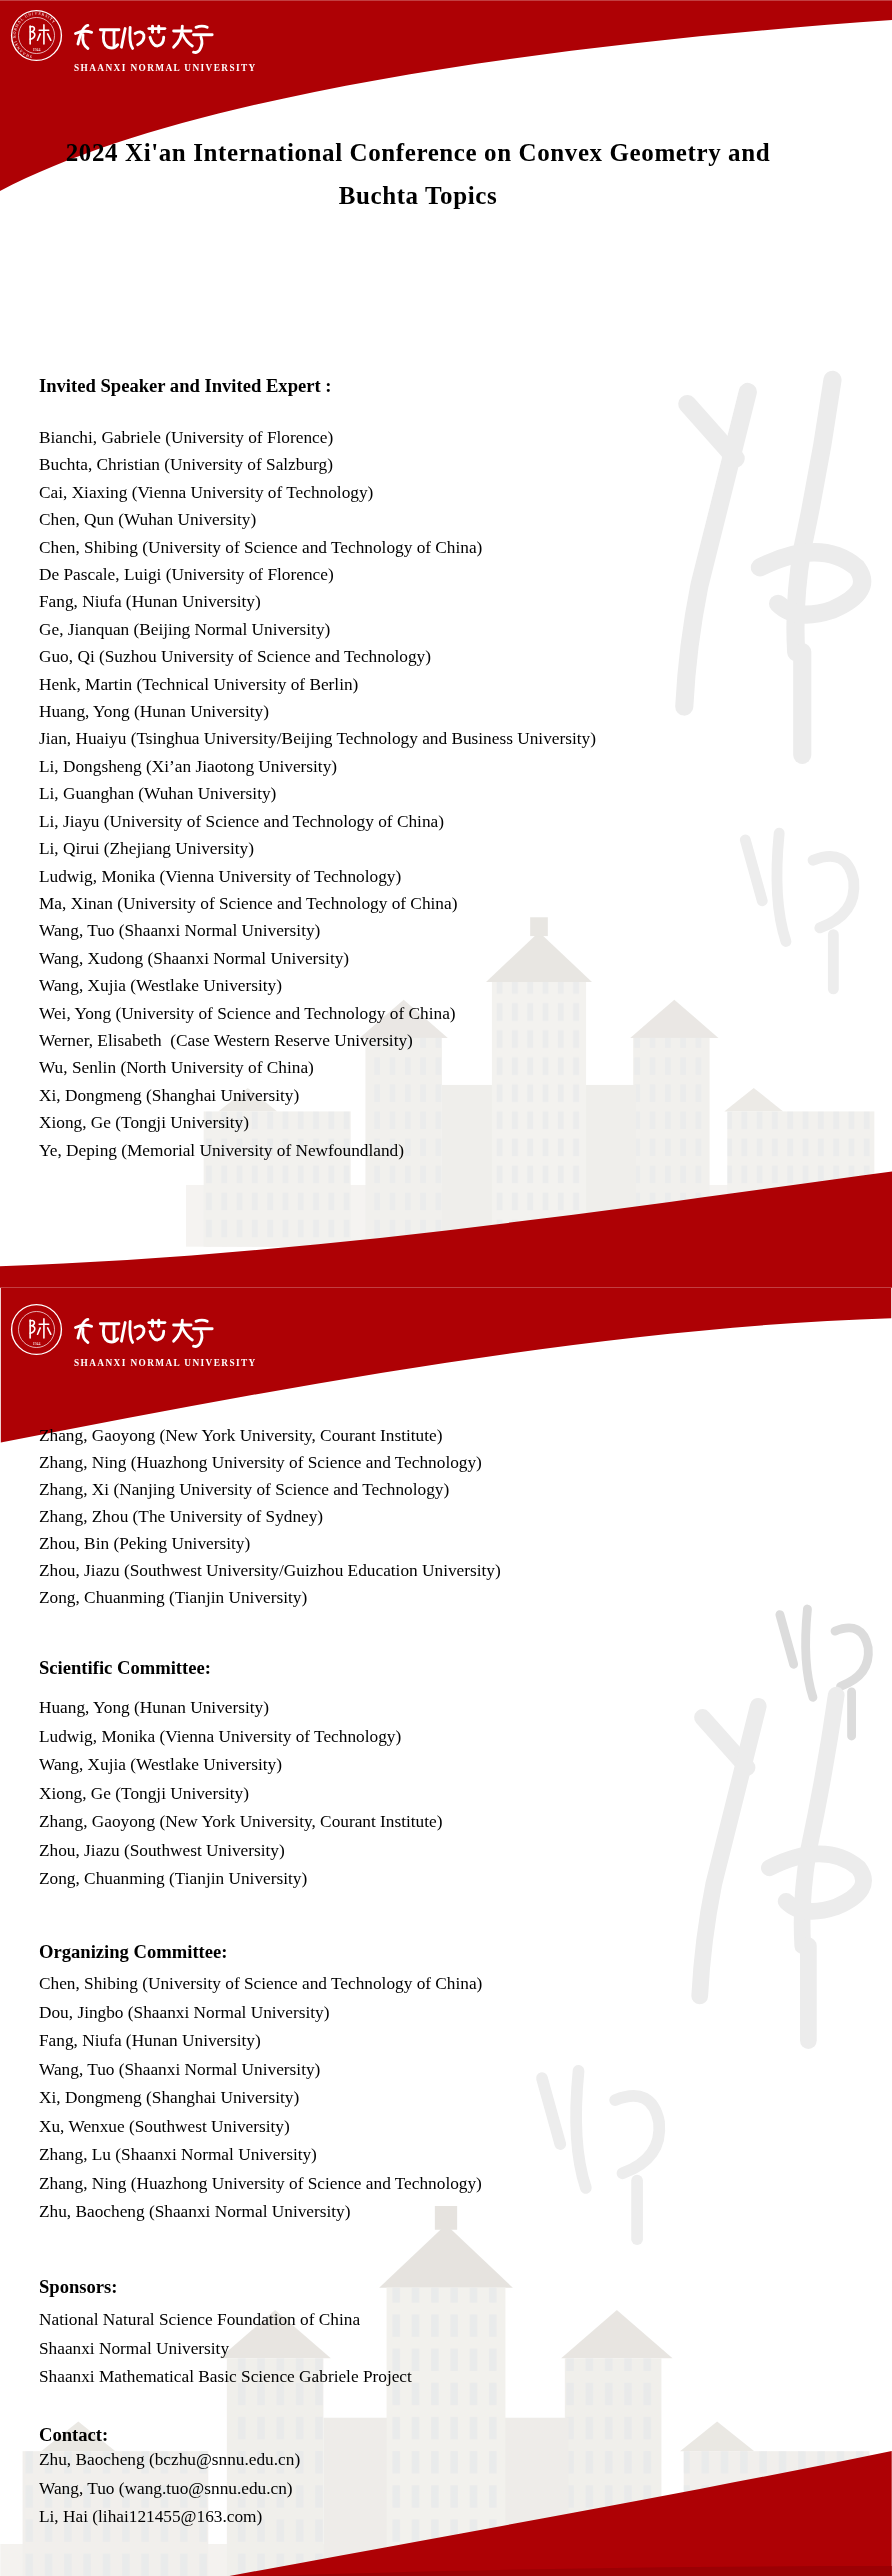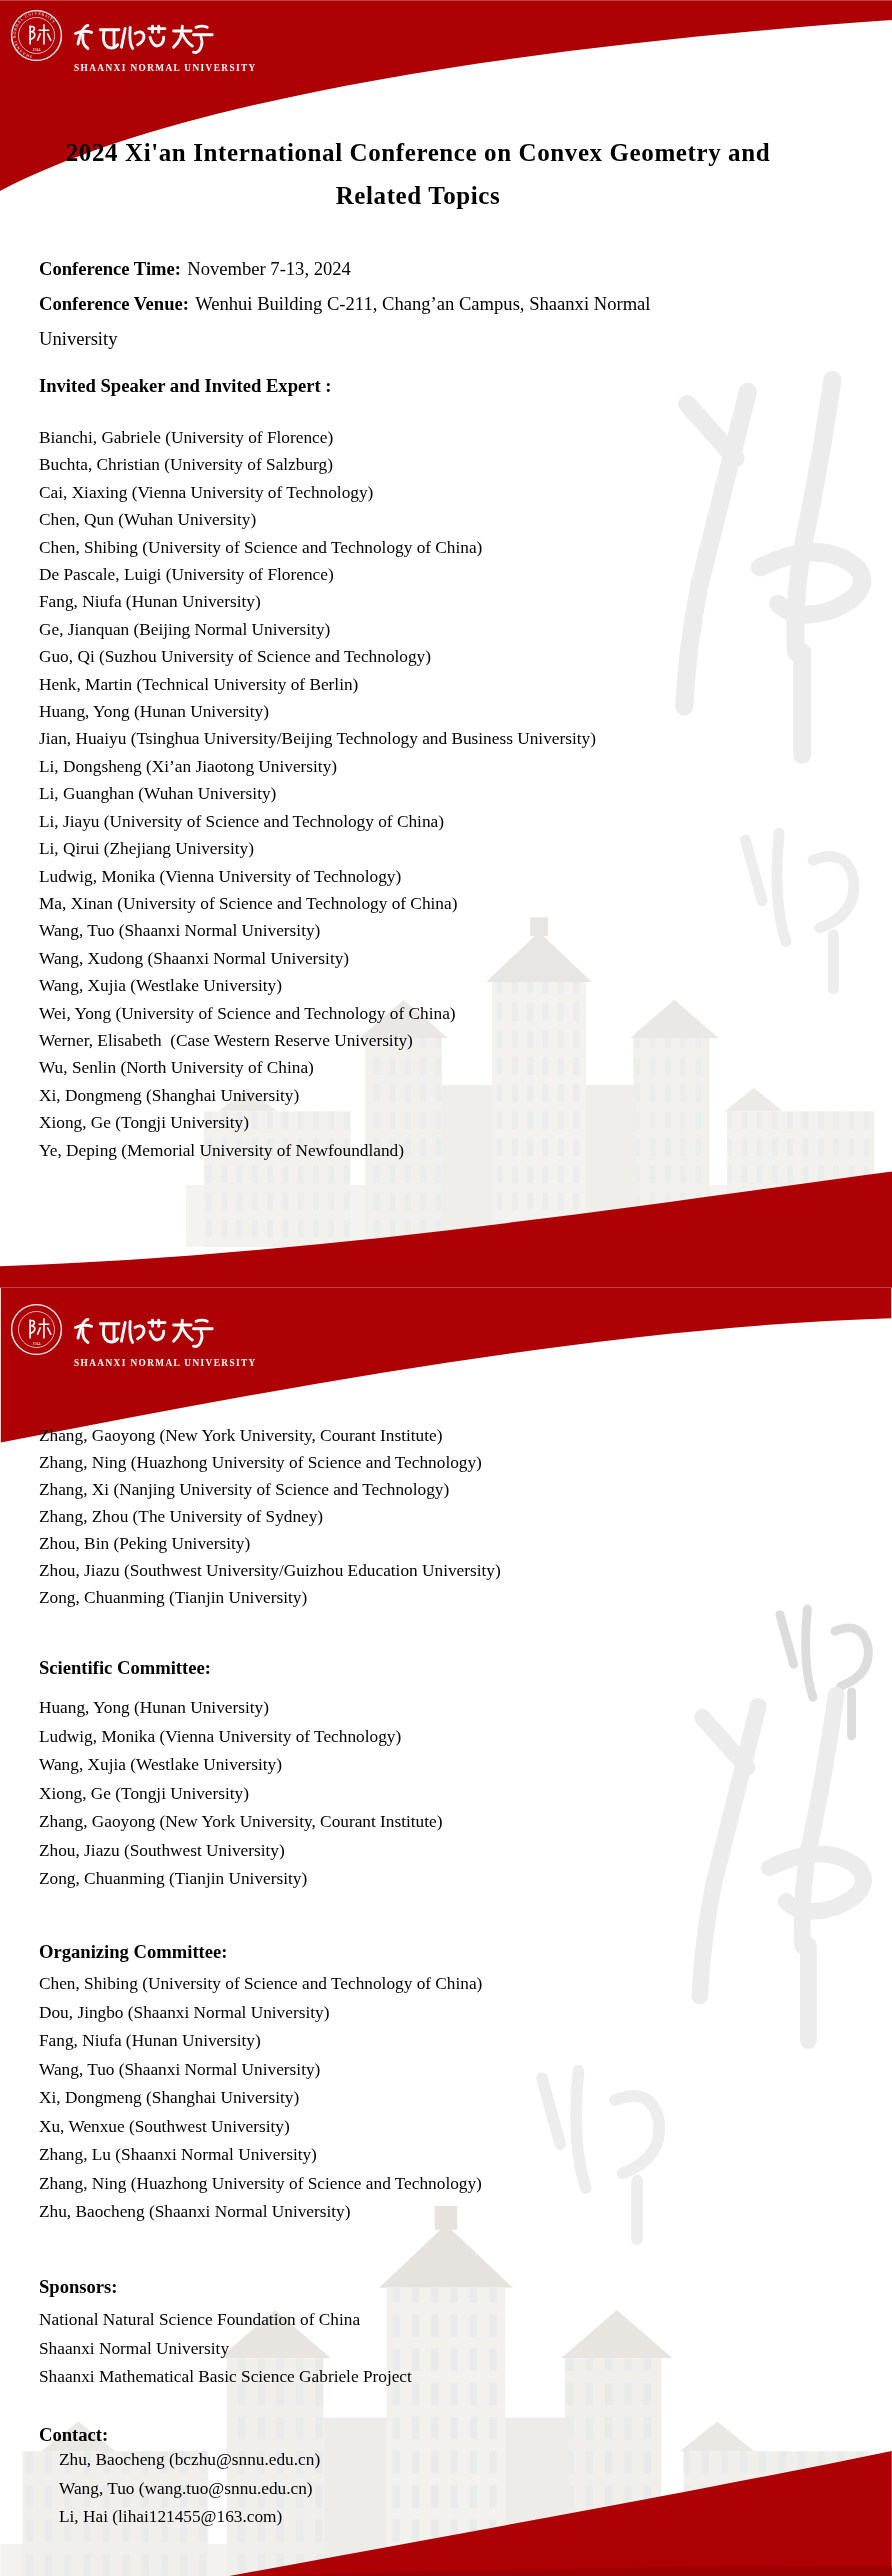--- a/index.html
+++ b/index.html
@@ -23,21 +23,21 @@
   .info{position:absolute;left:39px;top:251px;font-size:18.6px;line-height:35px;z-index:5;}
   .info .lbl{font-weight:bold;margin-right:6.2px;}
   .h2{position:absolute;left:39px;font-size:18.6px;font-weight:bold;line-height:31px;z-index:5;}
   .lst{position:absolute;left:39px;margin:0;padding:0;list-style:none;font-size:17.3px;z-index:5;}
   .lst li{white-space:pre;}
   #spk-list{top:424px;} #spk-list li{line-height:27.4px;}
   #cont-list{top:134px;} #cont-list li{line-height:27px;}
   #sci-h{top:364px;}  #sci-list{top:406px;}  #sci-list li{line-height:28.5px;}
   #org-h{top:648px;} #org-list{top:682px;} #org-list li{line-height:28.5px;}
   #spo-h{top:983px;} #spo-list{top:1018px;} #spo-list li{line-height:28.5px;}
-  #con-h{top:1131px;} #con-list{top:1158px;margin-left:20px;} #con-list li{line-height:28.5px;}
+  #con-h{top:1131px;} #con-list{top:1158px;} #con-list li{line-height:28.5px;}
   #spk-h{top:370px;}
   
   .wm{position:absolute;z-index:1;}
   .campus{position:absolute;z-index:1;opacity:.55;}
 </style>
 </head>
 <body>
 
 <svg width="0" height="0" style="position:absolute" aria-hidden="true">
   <defs>
@@ -147,32 +147,23 @@
         <text x="50" y="80" font-size="7.5" fill="#fff" text-anchor="middle">1944</text>
       </svg>
       <svg class="cal-svg" width="146" height="45" viewBox="0 0 235 72">
           <use href="#calG"></use>
         </svg>
       <div class="en-name">SHAANXI NORMAL UNIVERSITY</div>
     </div>
 
     <div class="title z5">
       <div>2024 Xi'an International Conference on Convex Geometry and</div>
-      <div>Related Topics</div>
+      <div>Buchta Topics</div>
     </div>
 
-    <div class="info z5">
-      <div>
-        <span class="lbl">Conference Time:</span><span>November 7-13, 2024</span>
-      </div>
-      <div>
-        <span class="lbl">Conference Venue:</span><span>Wenhui Building C-211, Chang’an Campus, Shaanxi Normal</span>
-      </div>
-      <div>University</div>
-    </div>
 
     <div class="h2" id="spk-h">Invited Speaker and Invited Expert :</div>
 
     <ul class="lst" id="spk-list">
       <li>Bianchi, Gabriele (University of Florence)</li>
       <li>Buchta, Christian (University of Salzburg)</li>
       <li>Cai, Xiaxing (Vienna University of Technology)</li>
       <li>Chen, Qun (Wuhan University)</li>
       <li>Chen, Shibing (University of Science and Technology of China)</li>
       <li>De Pascale, Luigi (University of Florence)</li>

